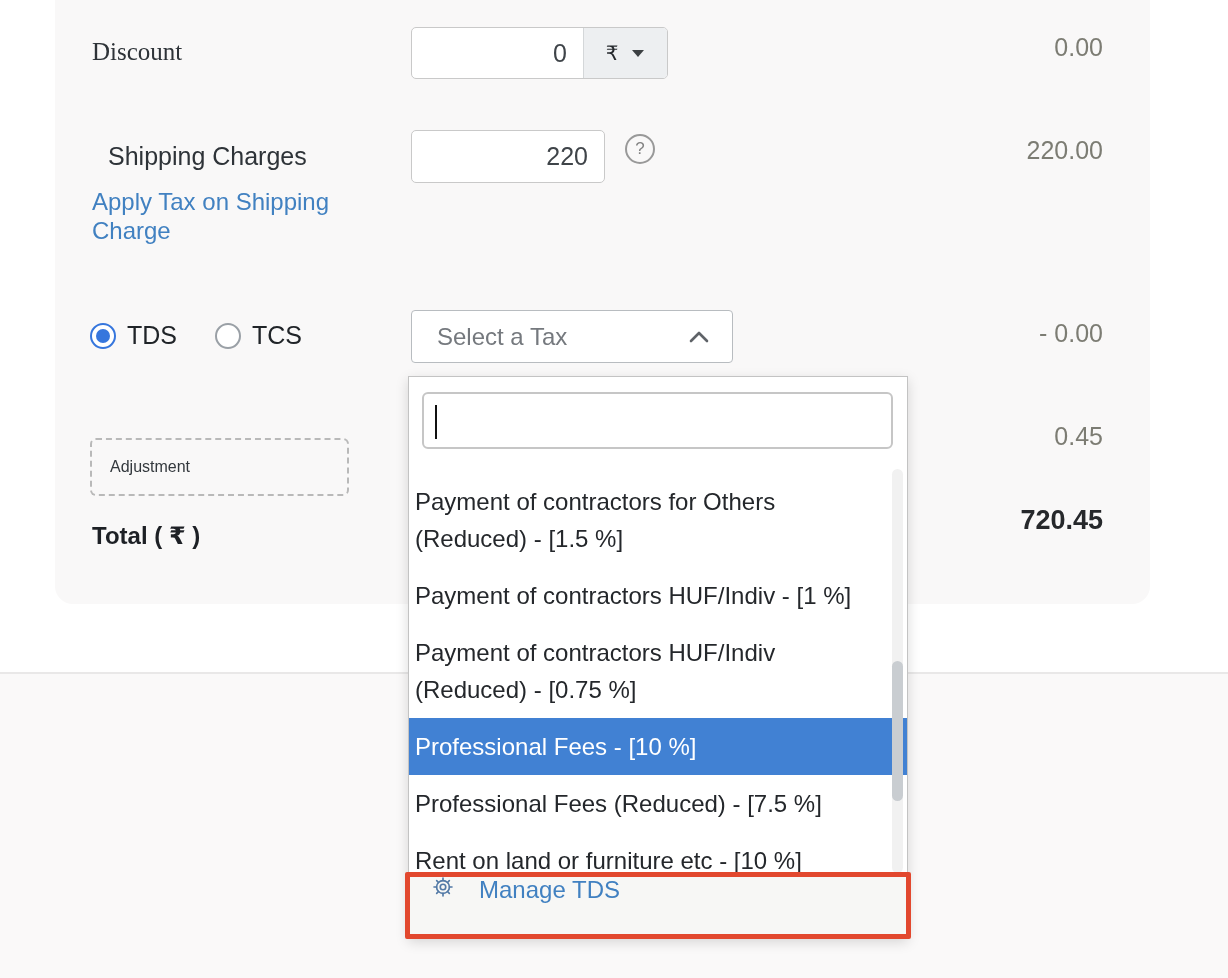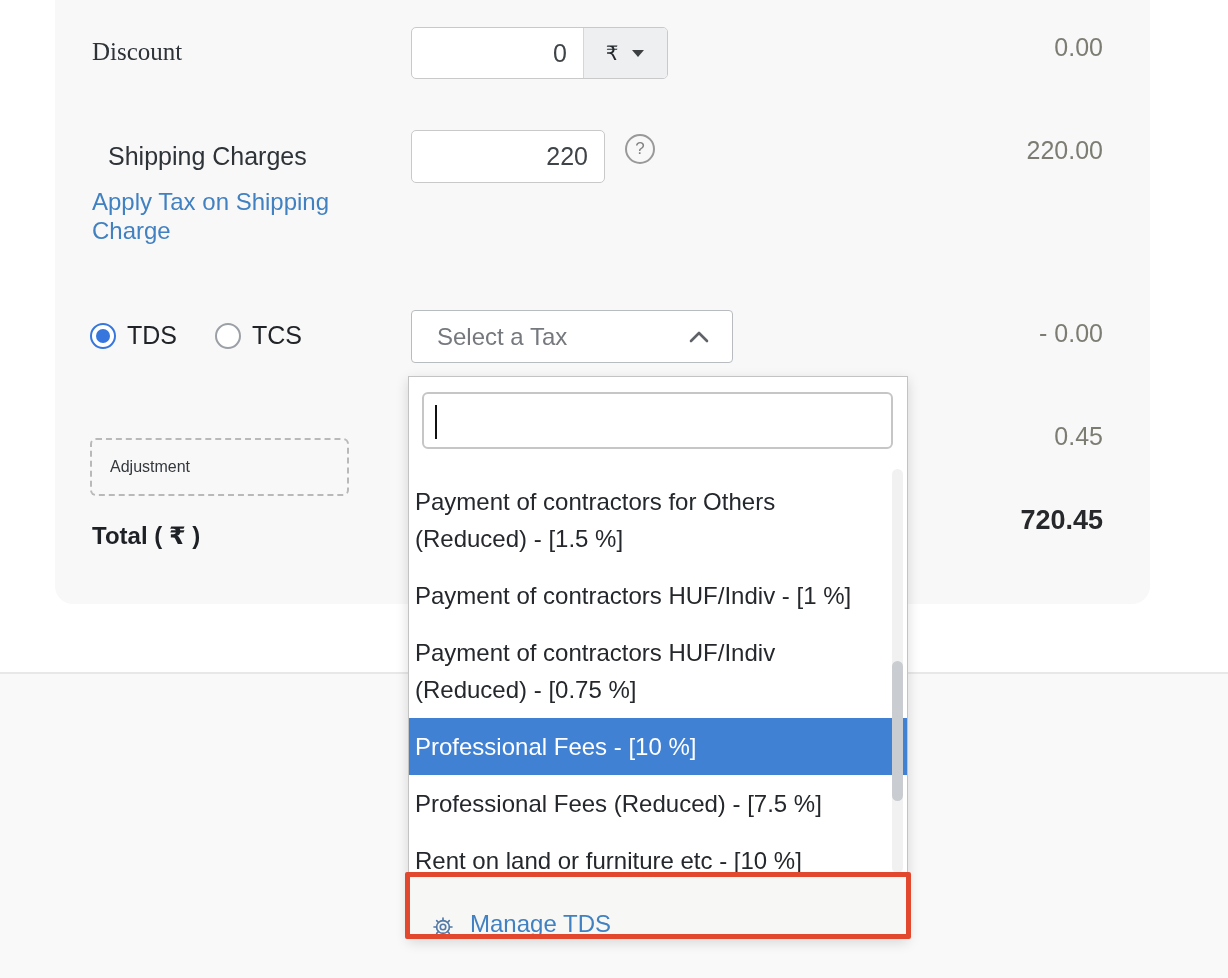--- a/index.html
+++ b/index.html
@@ -70,21 +70,21 @@
   .option { padding:10px 50px 10px 6px; font-size:24px; line-height:37px; color:#24272b; cursor:pointer; }
   .option.highlighted { background:#4181d3; color:#ffffff; }
 
   .scroll-track { position:absolute; right:4px; top:92px; width:11px; height:404px;
                   background:#f1f1f1; border-radius:6px; }
   .scroll-thumb { position:absolute; right:4px; top:284px; width:11px; height:140px;
                   background:#c9cdd1; border-radius:6px; cursor:grab; }
 
   .dropdown-footer { position:absolute; left:0; top:498px; width:498px; height:63px;
                      background:#f7f7f5; border-top:1px solid #e0e0e0; display:flex;
-                     align-items:flex-end; padding-left:23px; gap:16px; cursor:pointer; }
+                     align-items:flex-start; padding-left:23px; gap:25px; cursor:pointer; }
   .dropdown-footer .flabel { font-size:24px; color:#4181c1; }
 
   .annotation-box { position:absolute; left:405px; top:872px; width:506px; height:67px;
                     border:5px solid #e2482e; border-radius:2px; z-index:20; pointer-events:none; }
 
   svg { display:block; }
 </style>
 </head>
 <body>
 

